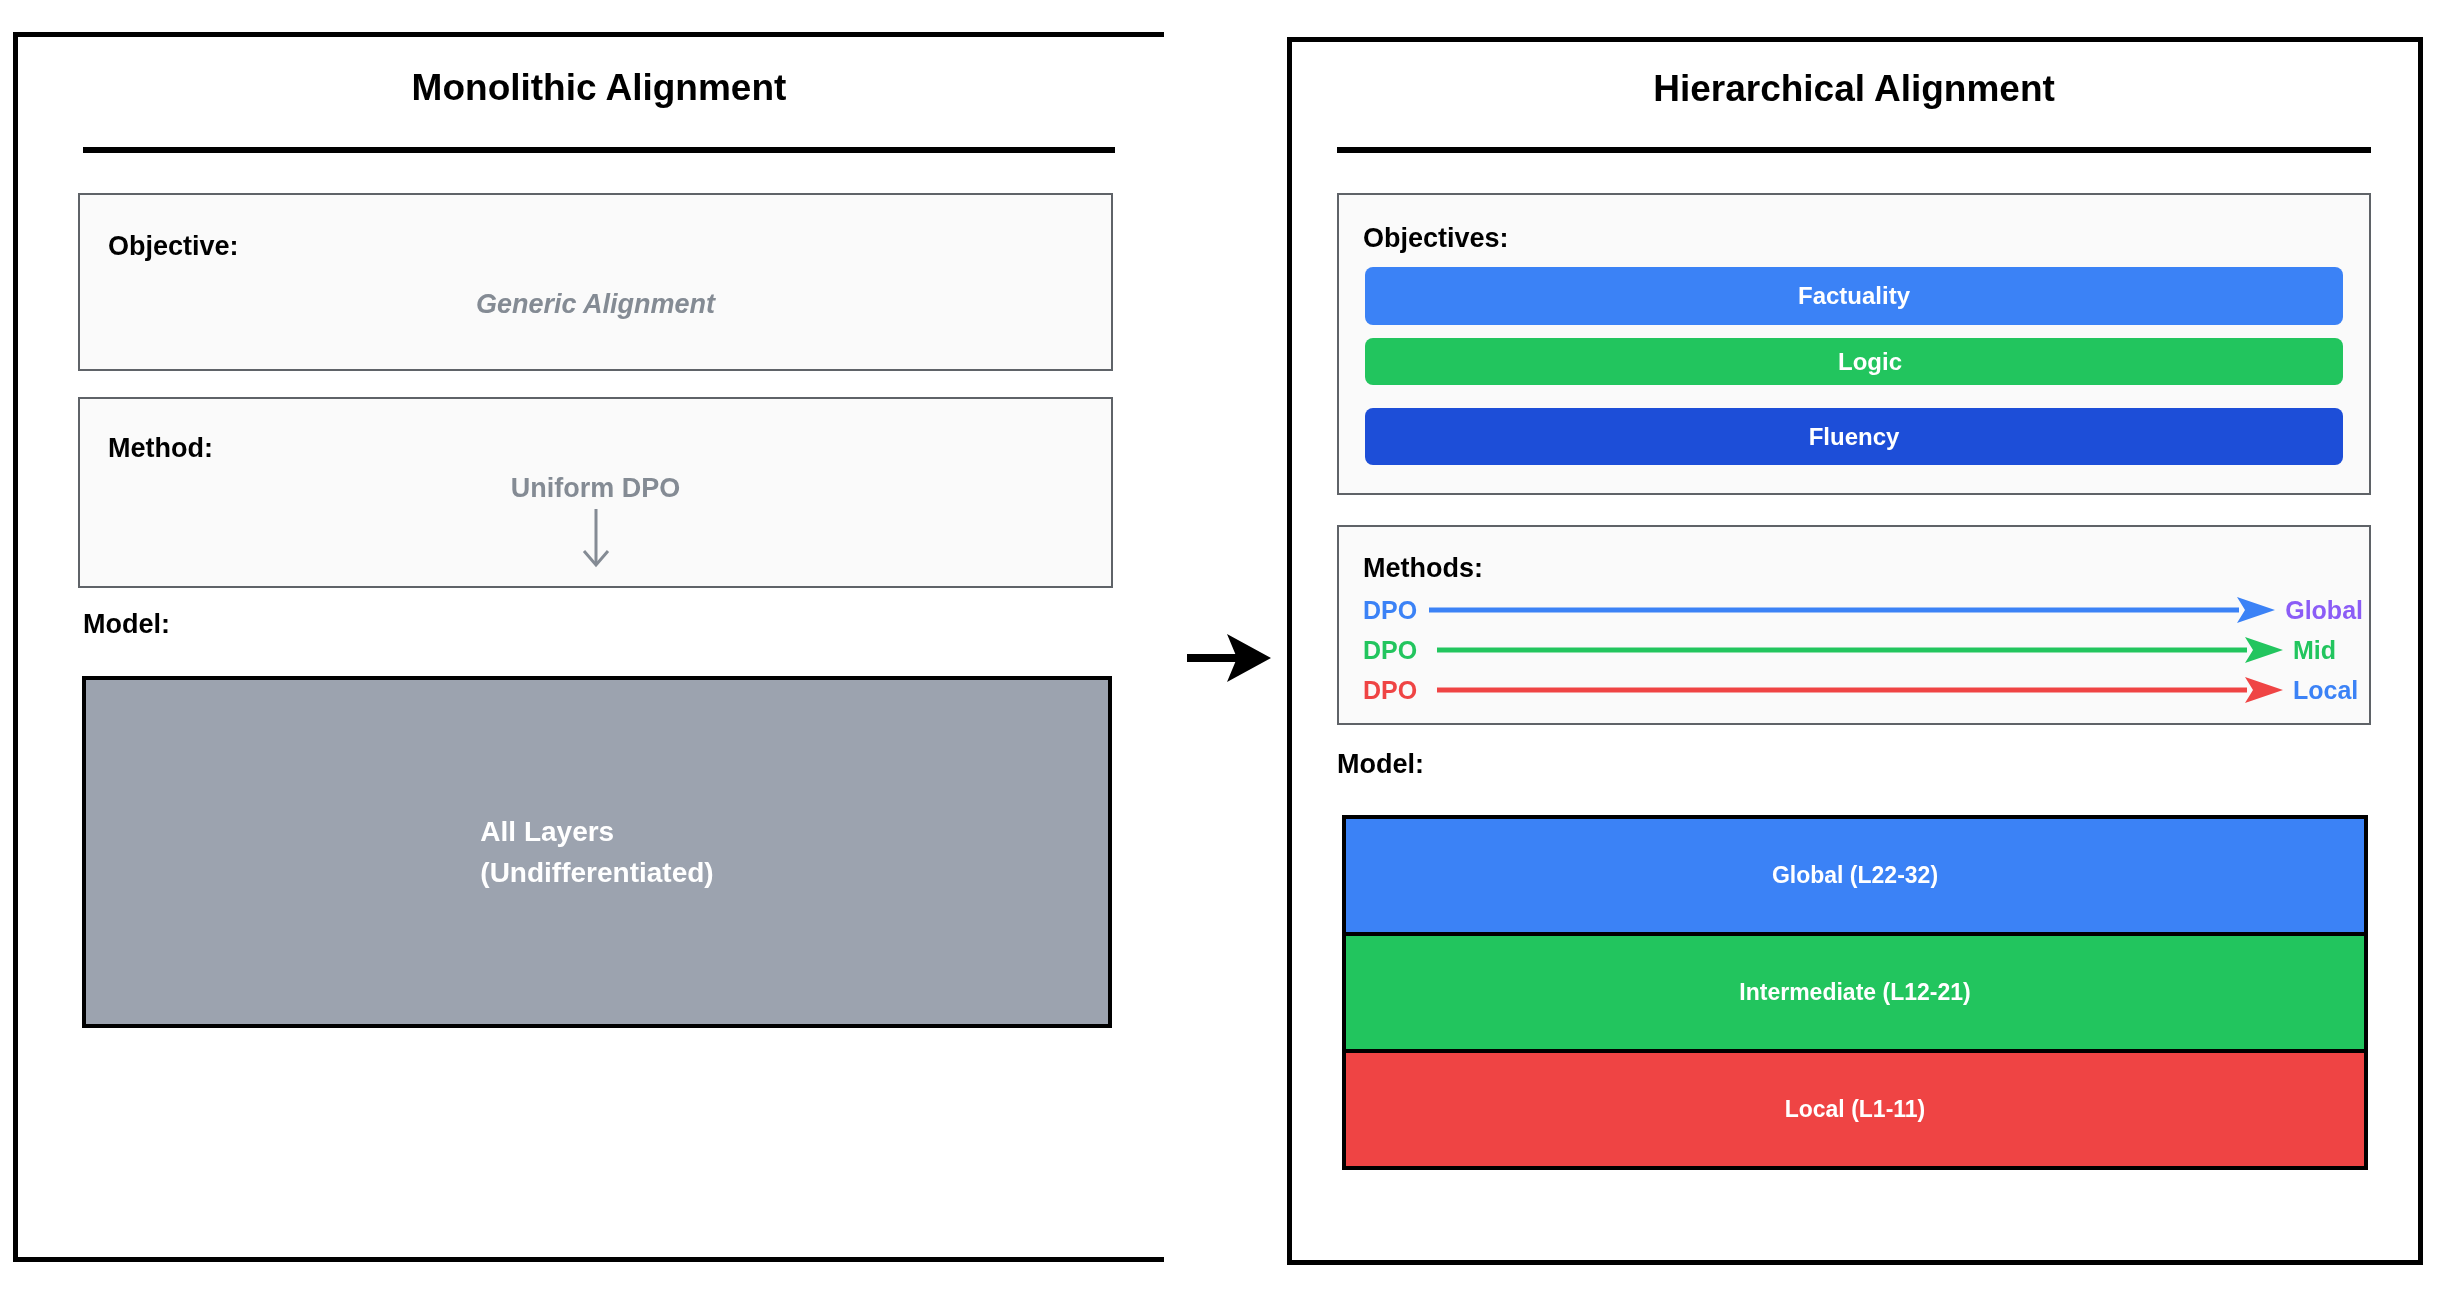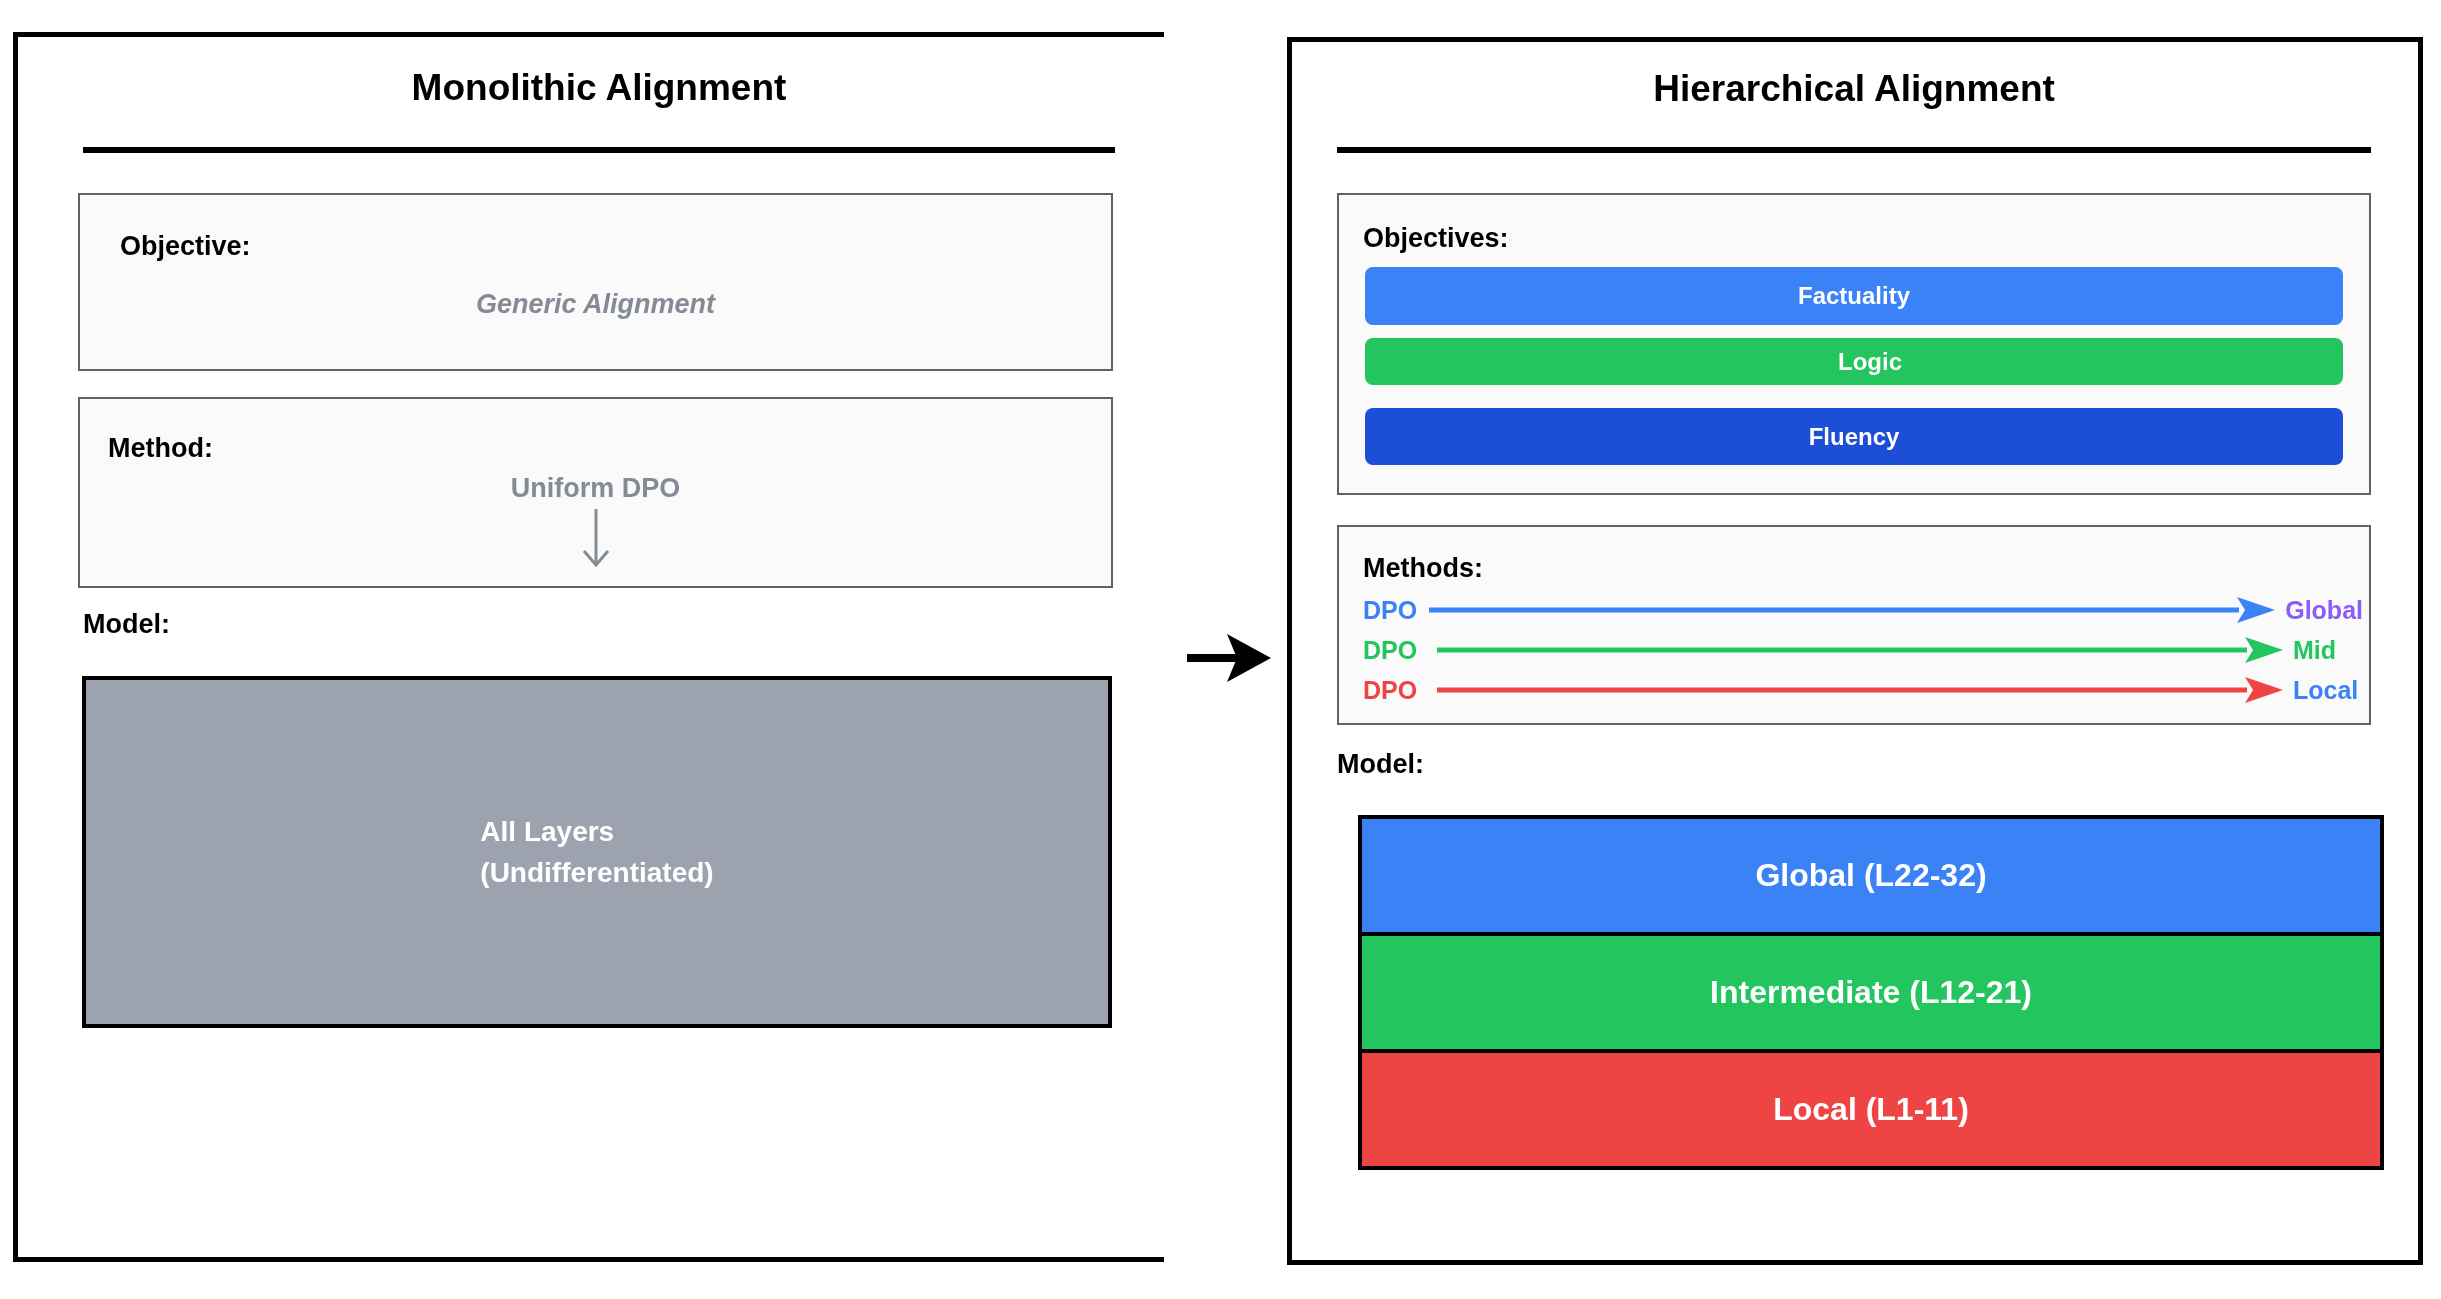--- a/index.html
+++ b/index.html
@@ -62,32 +62,32 @@
   .m-row { position:absolute; left:24px; width:1000px; height:34px;
            display:flex; align-items:center; }
   .m-row-0 { top:66px; } .m-row-1 { top:106px; } .m-row-2 { top:146px; }
   .m-dpo { display:inline-block; width:72px; font-size:25px; font-weight:bold; }
   .m-arrow-svg { flex:none; display:block; }
   .m-target { margin-left:8px; font-size:25px; font-weight:bold; }
 
   .model-stack { position:absolute; left:50px; top:773px; width:1026px; }
   .stack-box { width:1026px; height:121px; border:4px solid #000;
                display:flex; align-items:center; justify-content:center;
-               font-size:32px; font-weight:bold; color:#ffffff;margin-left:16px; }
+               font-size:23px; font-weight:bold; color:#ffffff; }
   .stack-box + .stack-box { margin-top:-4px; }
 </style>
 </head>
 <body>
 
 <div class="panel panel-left">
   <div class="p-title">Monolithic Alignment</div>
   <div class="t-rule"></div>
 
   <div class="info-box objective-box">
-    <div class="box-label" style="left:40px; top:36px;">Objective:</div>
+    <div class="box-label" style="left:28px; top:36px;">Objective:</div>
     <div class="muted-center" style="top:94px;font-style:italic;">Generic Alignment</div>
   </div>
 
   <div class="info-box method-box">
     <div class="box-label" style="left:28px; top:34px;">Method:</div>
     <div class="muted-center" style="top:68px;margin-top:6px;">Uniform DPO</div>
     <div class="down-arrow-wrap">
       <svg width="44" height="66" viewBox="0 0 44 66">
         <line x1="22" y1="2" x2="22" y2="56" stroke="#848b94" stroke-width="3"></line>
         <polyline points="10,44 22,58 34,44" fill="none" stroke="#848b94" stroke-width="3"></polyline>

